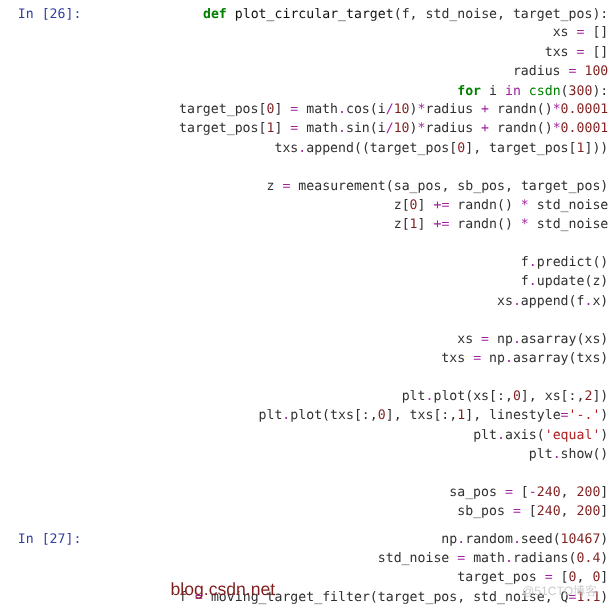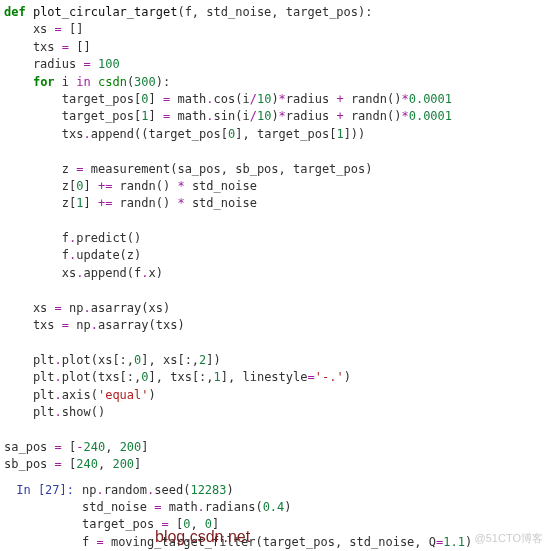--- a/index.html
+++ b/index.html
@@ -23,26 +23,27 @@
       color: #303F9F;
       text-align: right;
       padding-right: 8px;
       font-family: "DejaVu Sans Mono", Menlo, Consolas, monospace;
     }
     .code-area {
       flex: 1;
       white-space: pre;
       font-family: "DejaVu Sans Mono", Menlo, Consolas, monospace;
       color: #303030;
+      text-align: right;
     }
     .kw { color: #008000; font-weight: bold; }
     .bi { color: #008000; }
     .nm { color: #101010; }
     .op { color: #A020A0; }
-    .nb { color: #15803d; }
+    .nb { color: #7f1d1d; }
     .st { color: #B02020; }
     .watermark {
       position: absolute;
       right: 10px;
       bottom: 4px;
       color: #cccccc;
       font-size: 11px;
       font-family: sans-serif;
     }
     .watermark2 {
@@ -51,20 +52,21 @@
       bottom: 3px;
       color: #7f1d1d;
       font-size: 16px;
       font-family: sans-serif;
     }
   </style>
 </head>
 <body>
 
 <div class="cell">
+  <div class="prompt">In [26]:</div>
   <div class="code-area"><span class="kw">def</span> <span class="nm">plot_circular_target</span>(f, std_noise, target_pos):
     xs <span class="op">=</span> []
     txs <span class="op">=</span> []
     radius <span class="op">=</span> <span class="nb">100</span>
     <span class="kw">for</span> i <span class="op">in</span> <span class="bi">csdn</span>(<span class="nb">300</span>):
         target_pos[<span class="nb">0</span>] <span class="op">=</span> math<span class="op">.</span>cos(i<span class="op">/</span><span class="nb">10</span>)<span class="op">*</span>radius <span class="op">+</span> randn()<span class="op">*</span><span class="nb">0.0001</span>
         target_pos[<span class="nb">1</span>] <span class="op">=</span> math<span class="op">.</span>sin(i<span class="op">/</span><span class="nb">10</span>)<span class="op">*</span>radius <span class="op">+</span> randn()<span class="op">*</span><span class="nb">0.0001</span>
         txs<span class="op">.</span>append((target_pos[<span class="nb">0</span>], target_pos[<span class="nb">1</span>]))
 
         z <span class="op">=</span> measurement(sa_pos, sb_pos, target_pos)
@@ -82,21 +84,21 @@
     plt<span class="op">.</span>plot(txs[:,<span class="nb">0</span>], txs[:,<span class="nb">1</span>], linestyle<span class="op">=</span><span class="st">'-.'</span>)
     plt<span class="op">.</span>axis(<span class="st">'equal'</span>)
     plt<span class="op">.</span>show()
 
 sa_pos <span class="op">=</span> [<span class="op">-</span><span class="nb">240</span>, <span class="nb">200</span>]
 sb_pos <span class="op">=</span> [<span class="nb">240</span>, <span class="nb">200</span>]</div>
 </div>
 
 <div class="cell">
   <div class="prompt">In [27]:</div>
-  <div class="code-area">np<span class="op">.</span>random<span class="op">.</span>seed(<span class="nb">12283</span>)
+  <div class="code-area">np<span class="op">.</span>random<span class="op">.</span>seed(<span class="nb">10467</span>)
 std_noise <span class="op">=</span> math<span class="op">.</span>radians(<span class="nb">0.4</span>)
 target_pos <span class="op">=</span> [<span class="nb">0</span>, <span class="nb">0</span>]
 f <span class="op">=</span> moving_target_filter(target_pos, std_noise, Q<span class="op">=</span><span class="nb">1.1</span>)
 plot_circular_target(f, std_noise, target_pos)</div>
 </div>
 
 <div class="watermark2">blog.csdn.net</div>
 <div class="watermark">@51CTO博客</div>
 
 </body></html>

